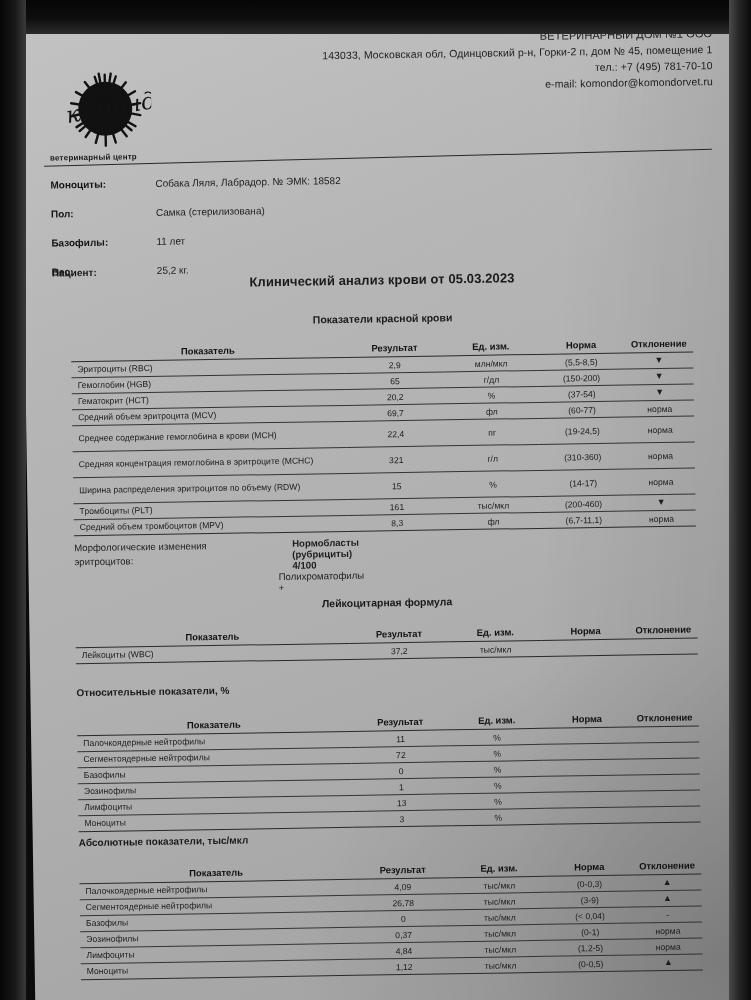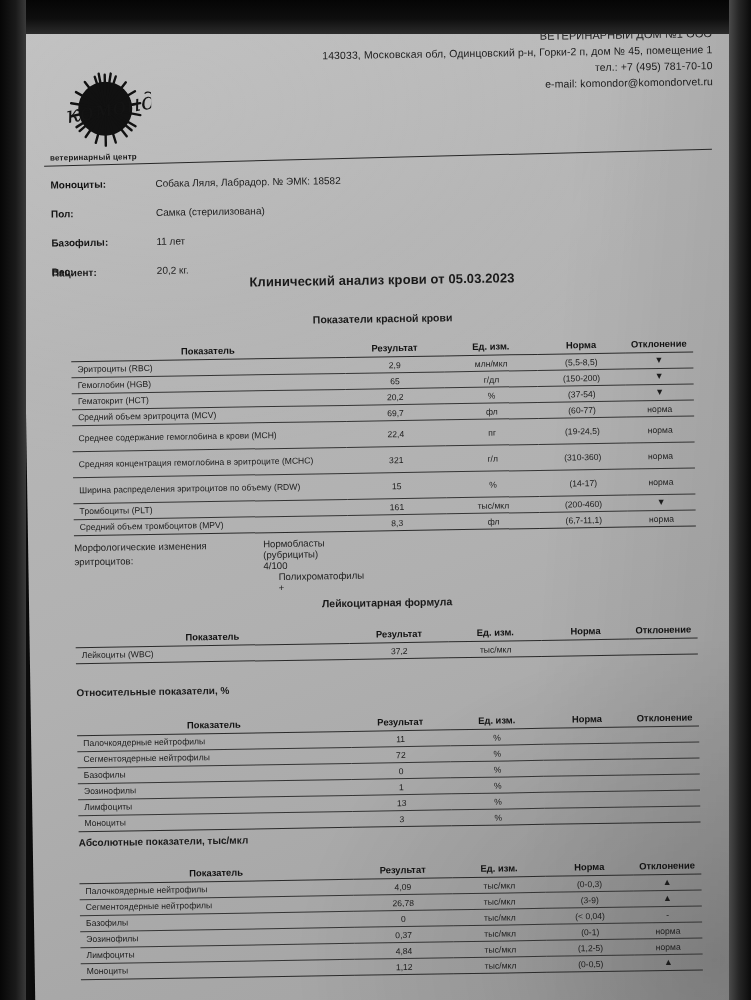--- a/index.html
+++ b/index.html
@@ -78,21 +78,21 @@
   table.t td{
     padding:2px 3px;border-bottom:1px solid #343434;text-align:center;vertical-align:middle;
   }
   table.t td.name{text-align:left;padding-left:6px;line-height:11px;}
   table.t tr:last-child td{border-bottom:1.3px solid #2a2a2a;}
   .arrow{font-size:9px;line-height:9px;}
 
   
   .morph{position:absolute;font-size:9.6px;color:#1d1d1d;}
   .morph-lbl{position:absolute;left:46px;width:170px;line-height:14px;}
-  .morph-v1{position:absolute;left:235px;}
+  .morph-v1{position:absolute;left:264px;font-weight:bold;}
   .morph-v2{position:absolute;left:250px;}
 
   
   .bg-top{position:absolute;left:0;top:0;width:751px;height:34px;
     background:linear-gradient(180deg,#050505 0%,#0e0e0e 55%,#2b2b2b 100%);}
   .bg-left{position:absolute;left:0;top:0;width:26px;height:1000px;
     background:linear-gradient(90deg,#060606 0%,#1a1a1a 60%,#3a3a3a 100%);}
   .bg-right{position:absolute;right:0;top:0;width:22px;height:1000px;
     background:linear-gradient(270deg,#0a0a0a 0%,#262626 55%,#4a4a4a 100%);}
 </style>
@@ -159,21 +159,21 @@
       <div class="pat-row" style="top: 15px;">
         <span class="pat-lbl">Пол:</span>
         <span class="pat-val">Самка (стерилизована)</span>
       </div>
       <div class="pat-row" style="top: 30px;">
         <span class="pat-lbl">Базофилы:</span>
         <span class="pat-val">11 лет</span>
       </div>
       <div class="pat-row" style="top: 45px;">
         <span class="pat-lbl">Вес:</span>
-        <span class="pat-val">20,2 кг.</span>
+        <span class="pat-val">25,2 кг.</span>
       </div>
       <div class="pat-owner">Пациент:</div>
     </div>
 
     <div class="doc-title">Клинический анализ крови от 05.03.2023</div>
     <div class="sec-title" style="top:288px">Показатели красной крови</div>
 
     <table class="t" id="tbl-red" style="left:46px;top:316px;width:622px">
       <thead>
             <tr>

